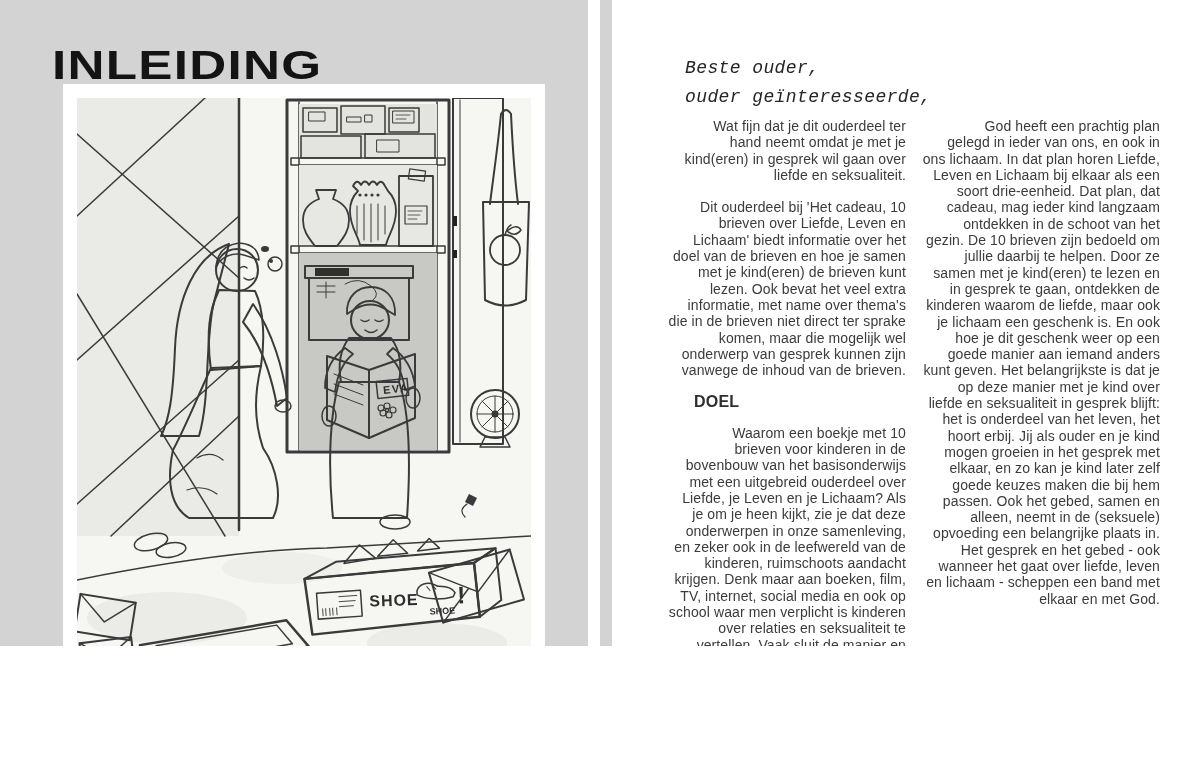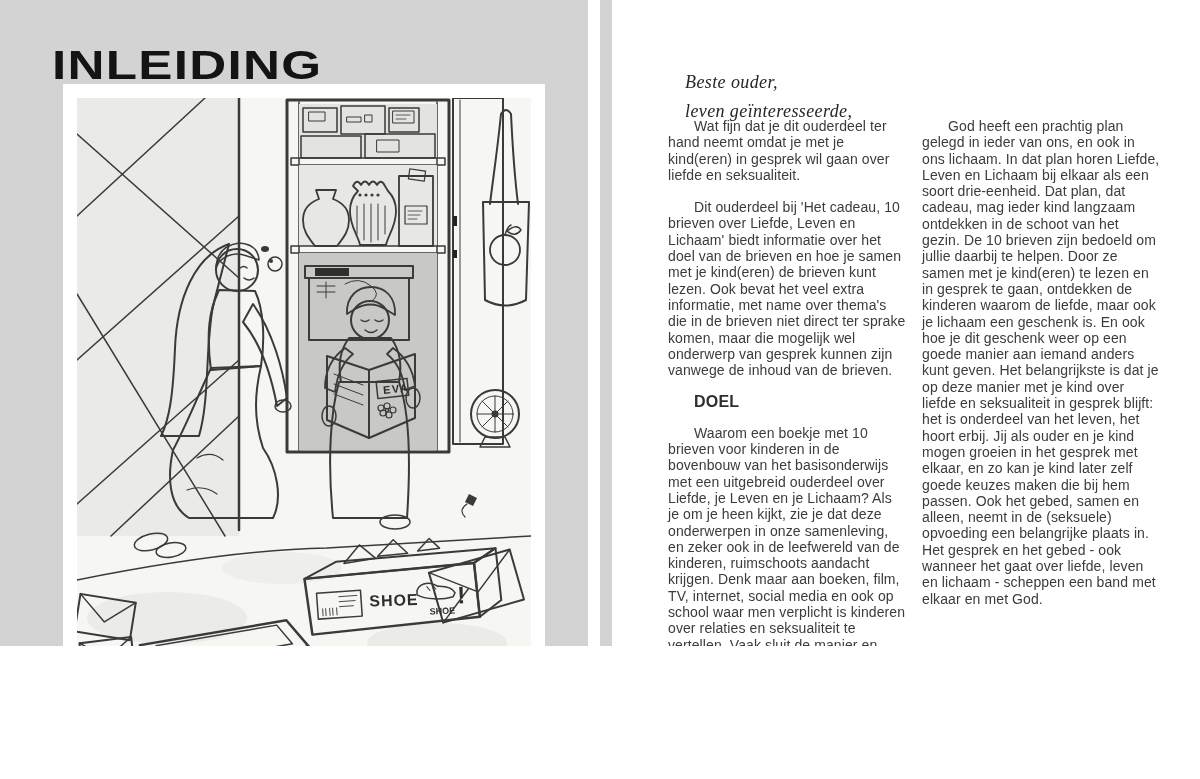--- a/index.html
+++ b/index.html
@@ -16,25 +16,25 @@
   .illustration-panel svg{display:block;width:100%;height:100%;}
   .page-num{position:absolute;font-size:17px;font-weight:bold;color:#1a1a1a;}
   .page-num.left{left:42px;top:712px;}
 
   
   .gutter-gap{position:absolute;left:588px;top:0;width:12px;height:779px;background:#ffffff;}
   .gutter-strip{position:absolute;left:600px;top:0;width:12px;height:779px;background:#d3d3d3;}
 
   
   .page-right{position:absolute;left:612px;top:0;width:588px;height:779px;background:#ffffff;color:#3b3b3b;}
-  .greeting{position:absolute;left:73px;top:68px;font-family:Liberation Serif, serif;
+  .greeting{position:absolute;left:73px;top:54px;font-family:Liberation Mono, monospace;
             font-style:italic;font-size:18px;line-height:29px;color:#262626;letter-spacing:.4px;}
   .columns{position:absolute;left:56px;top:118px;width:492px;display:flex;gap:16px;}
   .col{width:238px;font-size:14px;line-height:16.3px;letter-spacing:.1px;}
-  .col p{margin:0 0 16px 0;text-indent:26px;text-align:left;}
+  .col p{margin:0 0 16px 0;text-indent:26px;text-align:right;}
   .col h2{margin:16px 0 0 0;padding-left:26px;font-size:16px;line-height:16.3px;
           font-weight:bold;color:#2e2e2e;letter-spacing:.2px;}
   .col h2 + p{margin-top:14px;}
 
   
   .sk{stroke:#3a3a3a;stroke-linejoin:round;stroke-linecap:round;fill:none;}
 </style>
 </head>
 <body>
 
@@ -238,21 +238,21 @@
 
     <div class="page-num left">8</div>
   </div>
 
   <div class="gutter-gap"></div>
   <div class="gutter-strip"></div>
 
   <div class="page-right">
     <div class="greeting">
       <div>Beste ouder,</div>
-      <div>leven geïnteresseerde,</div>
+      <div>ouder geïnteresseerde,</div>
     </div>
 
     <div class="columns">
       <div class="col">
         <p>Wat fijn dat je dit ouderdeel ter hand neemt omdat je met je kind(eren) in gesprek wil gaan over liefde en seksualiteit.</p>
         <p>Dit ouderdeel bij 'Het cadeau, 10 brieven over Liefde, Leven en Lichaam' biedt informatie over het doel van de brieven en hoe je samen met je kind(eren) de brieven kunt lezen. Ook bevat het veel extra informatie, met name over thema's die in de brieven niet direct ter sprake komen, maar die mogelijk wel onderwerp van gesprek kunnen zijn vanwege de inhoud van de brieven.</p>
         <h2>DOEL</h2>
         <p>Waarom een boekje met 10 brieven voor kinderen in de bovenbouw van het basisonderwijs met een uitgebreid ouderdeel over Liefde, je Leven en je Lichaam? Als je om je heen kijkt, zie je dat deze onderwerpen in onze samenleving, en zeker ook in de leefwereld van de kinderen, ruimschoots aandacht krijgen. Denk maar aan boeken, film, TV, internet, social media en ook op school waar men verplicht is kinderen over relaties en seksualiteit te vertellen. Vaak sluit de manier en inhoud van die aandacht niet aan bij de wijze waarop je als (katholieke) ouders je kind wilt vertellen/leren over liefde en seksualiteit.</p>
       </div>
       <div class="col">

